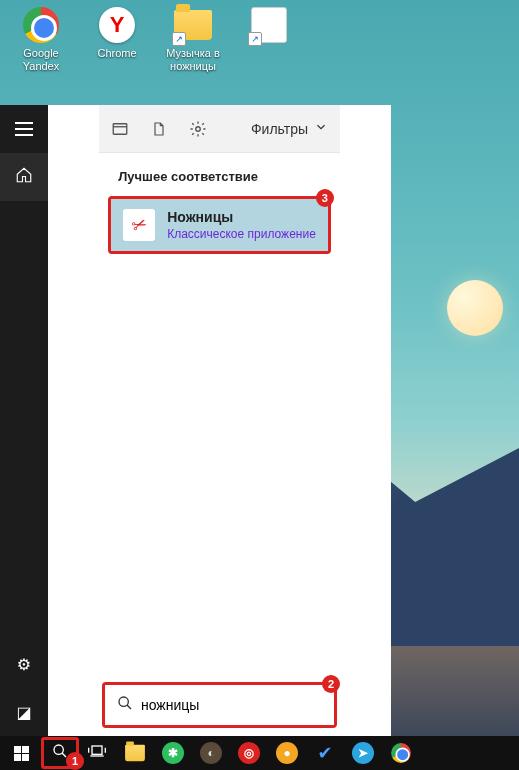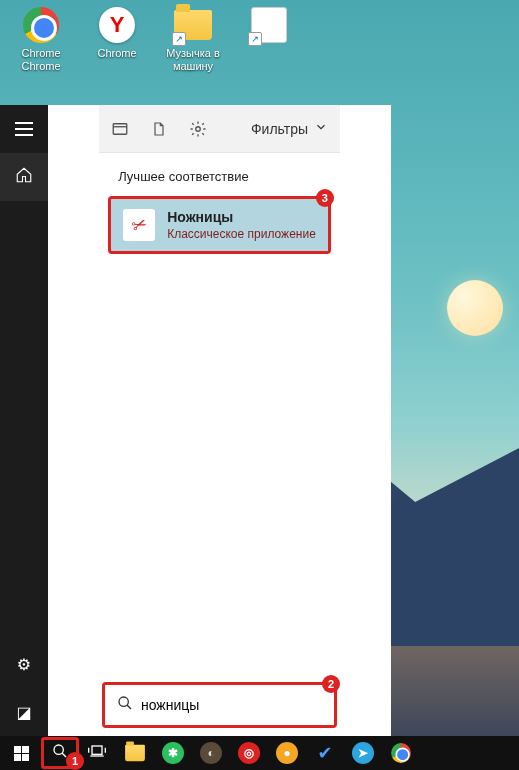--- a/index.html
+++ b/index.html
@@ -39,28 +39,28 @@
     .task-s { font-size:16px; }
     .home-s svg { stroke:#fff; fill:none; stroke-width:1.5; }
 
     .main { flex:1; background:#fff; display:flex; flex-direction:column;align-items:center; }
     .toolbar { height:48px; background:#f2f2f2; display:flex; align-items:center; padding:0 12px; gap:22px; border-bottom:1px solid #e6e6e6; }
     .tb-icon { color:#555; display:flex; align-items:center; justify-content:center; cursor:pointer; }
     .tb-spacer { flex:1; }
     .filters { display:flex; align-items:center; gap:6px; color:#333; font-size:14px; cursor:pointer; }
 
     .content { flex:1; background:#fff; padding:16px 0 0 0; overflow:hidden; }
-    .section-h { font-size:13px; font-weight:400; color:#222; padding:0 18px 10px; }
+    .section-h { font-size:13px; font-weight:700; color:#222; padding:0 18px 10px; }
 
     .result-box { margin:2px 8px 12px; border:3px solid #d22; border-radius:4px; position:relative; }
     .result { background:#b3d5e0; padding:10px 12px; display:flex; align-items:center; gap:12px; }
     .result-icon { width:32px; height:32px; background:#fff; border-radius:3px; display:flex; align-items:center; justify-content:center; }
     .scissors { font-size:18px; color:#d22; transform:rotate(-20deg); }
     .result-text .t1 { font-size:14px; font-weight:600; color:#222; }
-    .result-text .t2 { font-size:12px; color:#7f1d1d; margin-top:2px; }
+    .result-text .t2 { font-size:12px; color:#6d28d9; margin-top:2px; }
     .badge { position:absolute; width:18px; height:18px; background:#d22; color:#fff; border-radius:50%; display:flex; align-items:center; justify-content:center; font-size:11px; font-weight:bold; }
 
     .searchbox-wrap { margin:0 8px 8px; border:3px solid #d22; border-radius:4px; position:relative; }
     .searchbox { background:#fff; display:flex; align-items:center; gap:8px; padding:10px 12px; }
     .searchbox input { border:none; outline:none; font-size:14px; flex:1; text-transform:lowercase; }
 
     .taskbar { position:absolute; bottom:0; left:0; width:519px; height:34px; background:#111; display:flex; align-items:center; padding:0 3px; gap:2px; }
     .tb-item { width:36px; height:30px; display:flex; align-items:center; justify-content:center; color:#fff; cursor:pointer; position:relative; }
     .tb-item.neg { margin-left:-2px; }
     .win-logo { display:grid; grid-template-columns:7px 7px; grid-template-rows:7px 7px; gap:1px; }
@@ -76,34 +76,34 @@
   <div class="mountain1"></div>
   <div class="reflection"></div>
   <div class="moon"></div>
 </div>
 
 <div class="desktop-icons">
   <div class="di">
     <div class="di-icon">
         <div class="chrome"></div>
       </div>
-    <div class="di-label">Chrome Chrome</div>
+    <div class="di-label">Google Yandex</div>
   </div>
   <div class="di">
     <div class="di-icon">
         <div class="yandex">Y</div>
       </div>
     <div class="di-label">Chrome</div>
   </div>
   <div class="di">
     <div class="di-icon" style="position:relative">
         <div class="folder"></div>
         <div class="shortcut-arrow">↗</div>
       </div>
-    <div class="di-label">Музычка в машину</div>
+    <div class="di-label">Музычка в ножницы</div>
   </div>
   <div class="di">
     <div class="di-icon" style="position:relative">
         <div class="ibotbox"></div>
         <div class="shortcut-arrow">↗</div>
       </div>
   </div>
 </div>
 
 <div class="search-panel">

